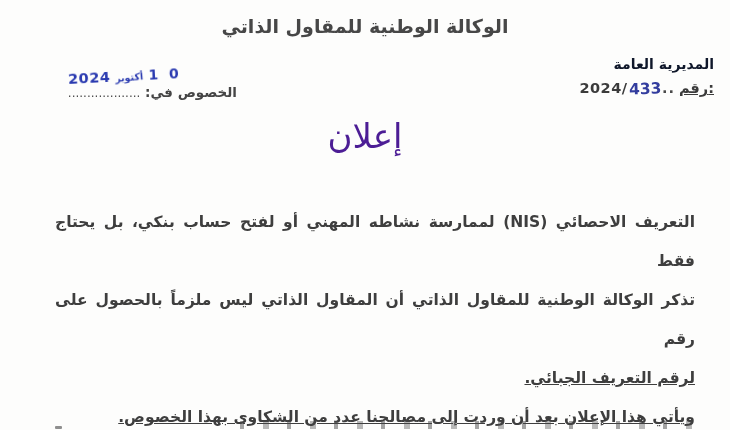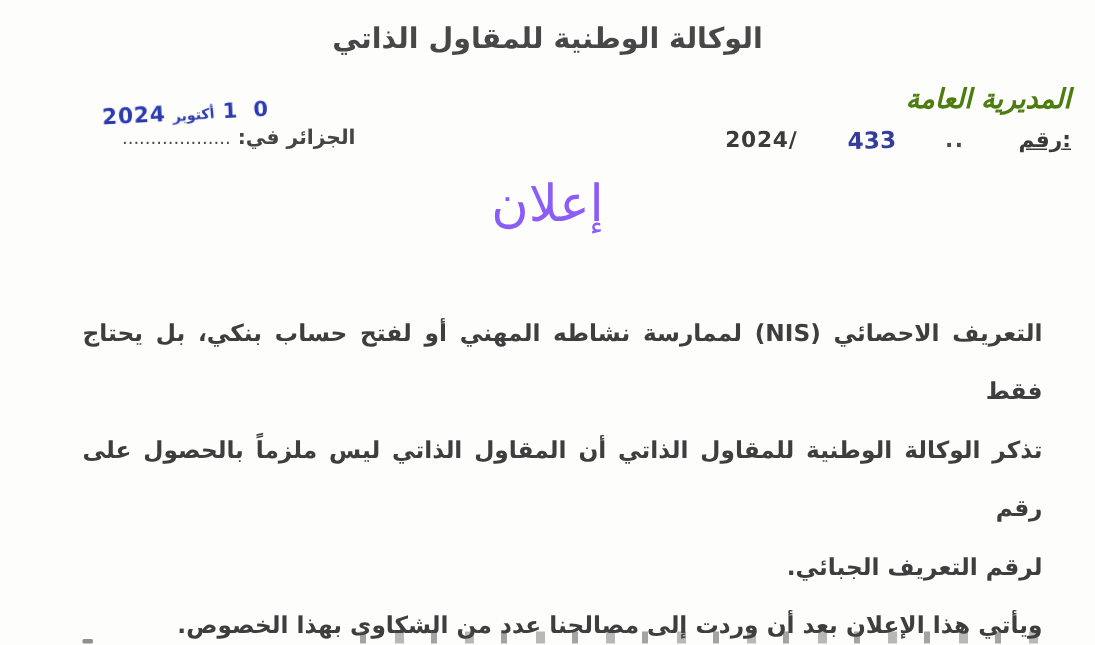--- a/index.html
+++ b/index.html
@@ -18,27 +18,26 @@
     font-size:19px;font-weight:bold;color:#474747;
     direction:rtl;
     letter-spacing:0;
   }
   
   .right-meta{
     position:absolute;top:56px;right:16px;
     text-align:right;direction:rtl;
   }
   .directorate{
-    font-size:18px;font-weight:bold;color:#4d7c0f;
+    font-size:14px;font-weight:bold;color:#0f172a;
     margin-bottom:7px;
-    font-style:italic;
   }
   .number-line{
     display:flex;direction:ltr;justify-content:flex-end;align-items:baseline;
-    font-size:14.5px;color:#3b3b3b;font-weight:bold;gap:32px;
+    font-size:14.5px;color:#3b3b3b;font-weight:bold;
   }
   .number-year{letter-spacing:.5px;}
   .number-handwritten{
     color:#333d9e;
     font-size:15.5px;font-weight:bold;
     transform:rotate(-2deg) translateY(1px);
     display:inline-block;
     margin:0 1px;
   }
   .number-dots{color:#4a4a4a;letter-spacing:1px;margin-right:2px;}
@@ -61,31 +60,31 @@
     display:flex;flex-direction:row;align-items:baseline;gap:5px;
     filter:blur(.2px);
   }
   .stamp-day{font-size:14px;font-weight:bold;letter-spacing:3px;}
   .stamp-month{font-size:9.5px;font-weight:bold;transform:rotate(-2deg);}
   .stamp-year{font-size:14.5px;font-weight:bold;letter-spacing:.5px;}
   
   .heading{
     position:absolute;top:116px;left:0;right:0;
     text-align:center;direction:rtl;
-    font-size:34px;font-weight:normal;color:#8b5cf6;
+    font-size:34px;font-weight:normal;color:#4c1d95;
   }
   
   .body-text{
     position:absolute;top:203px;left:55px;right:35px;
     direction:rtl;
     font-size:15.5px;font-weight:bold;color:#3e3e3e;
     line-height:39px;
   }
   .line-justify{text-align:justify;text-align-last:justify;}
-  .line-right{text-align:right;}
+  .line-right{text-align:right;text-decoration:underline;}
   
   .cutoff-line{
     position:absolute;top:421px;left:240px;width:468px;height:8px;
     background:
       repeating-linear-gradient(90deg,
         rgba(70,70,70,.65) 0 4px, transparent 4px 23px,
         rgba(70,70,70,.5) 23px 29px, transparent 29px 47px);
     opacity:.75;
   }
   .cutoff-mark{
@@ -104,21 +103,21 @@
     <div class="directorate">المديرية العامة</div>
     <div class="number-line">
       <span class="number-year">2024/</span>
       <span class="number-handwritten">433</span>
       <span class="number-dots">..</span>
       <span class="number-label">رقم:</span>
     </div>
   </div>
 
   <div class="date-line">
-    <span>الجزائر في:</span>
+    <span>الخصوص في:</span>
     <span class="date-dots">...................</span>
   </div>
 
   <div class="date-stamp">
     <span class="stamp-day">0 1</span>
     <span class="stamp-month">أكتوبر</span>
     <span class="stamp-year">2024</span>
   </div>
 
   <div class="heading">إعلان</div>

